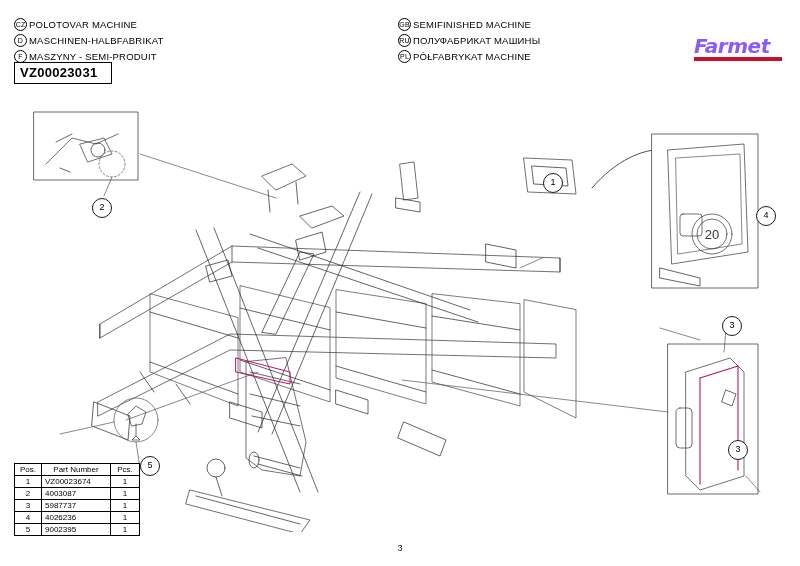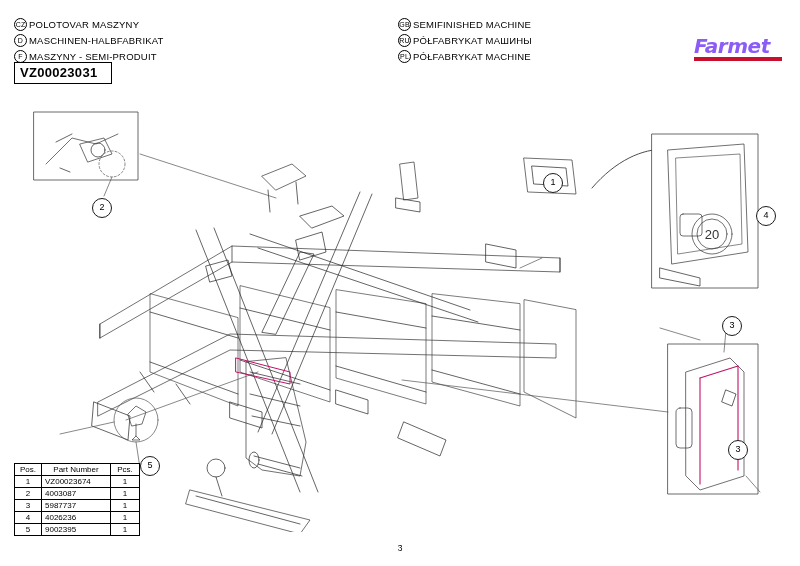--- a/index.html
+++ b/index.html
@@ -128,31 +128,31 @@
     text-align: center;
     font-size: 8.5px;
   }
 </style>
 </head>
 <body>
 
 <div id="page">
 
   <div class="hdr-row" style="left:14px; top:18px;">
-    <span class="lang">CZ</span><span>POLOTOVAR MASZYNY</span>
+    <span class="lang">CZ</span><span>POLOTOVAR MACHINE</span>
   </div>
   <div class="hdr-row" style="left:398px; top:18px;">
     <span class="lang">GB</span><span>SEMIFINISHED MACHINE</span>
   </div>
 
   <div class="hdr-row" style="left:14px; top:34px;">
     <span class="lang">D</span><span>MASCHINEN-HALBFABRIKAT</span>
   </div>
   <div class="hdr-row" style="left:398px; top:34px;">
-    <span class="lang">RU</span><span>PÓŁFABRYKAT МАШИНЫ</span>
+    <span class="lang">RU</span><span>ПОЛУФАБРИКАТ МАШИНЫ</span>
   </div>
 
   <div class="hdr-row" style="left:14px; top:50px;">
     <span class="lang">F</span><span>MASZYNY - SEMI-PRODUIT</span>
   </div>
   <div class="hdr-row" style="left:398px; top:50px;">
     <span class="lang">PL</span><span>PÓŁFABRYKAT MACHINE</span>
   </div>
 
   <div class="code-box">VZ00023031</div>

